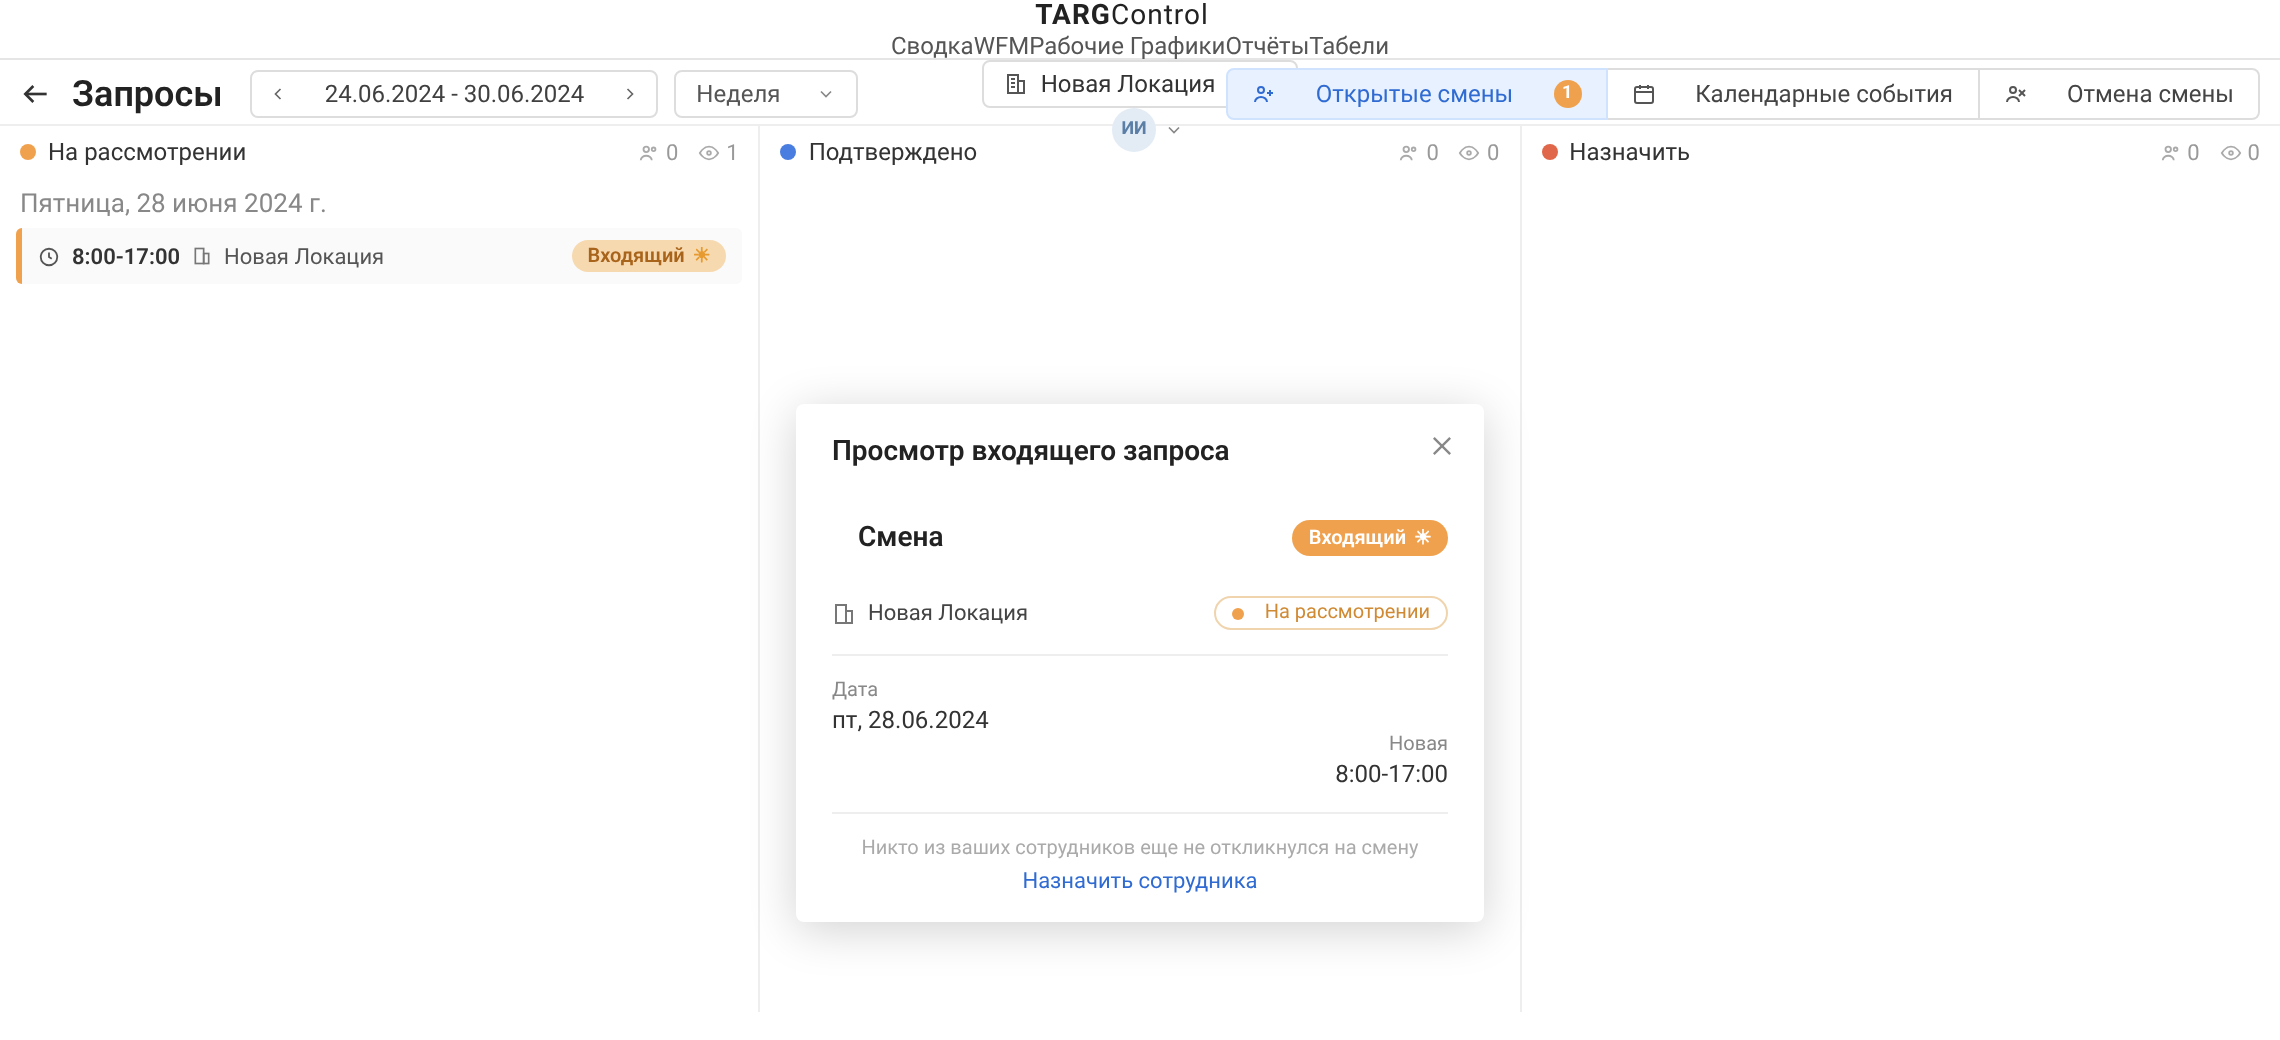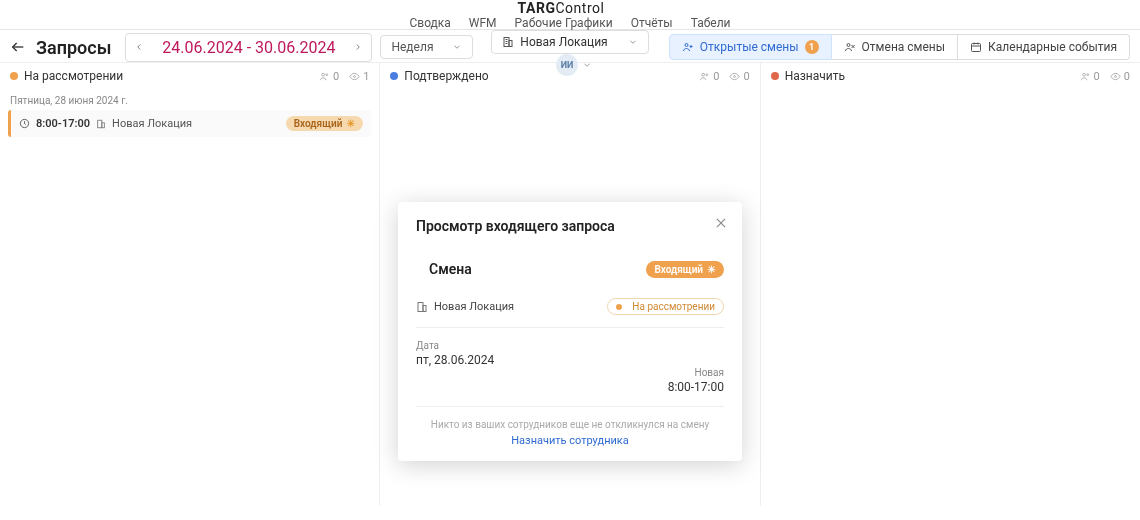--- a/index.html
+++ b/index.html
@@ -1,52 +1,52 @@
 <!DOCTYPE html>
 <html><head>
 <meta charset="utf-8">
 <style>
   * { box-sizing: border-box; }
   html, body { margin: 0; padding: 0; width: 1140px; height: 520px; font-family: -apple-system, BlinkMacSystemFont, "Segoe UI", Roboto, Arial, sans-serif; font-size: 13px; color: #222; background: #fff; }
   svg { display: block; }
   .topbar { display: flex; align-items: center; height: 30px; padding: 0 10px; border-bottom: 1px solid #e5e5e5; flex-direction: column; }
   .logo { font-weight: 700; letter-spacing: .5px; font-size: 14px; margin-right: 18px; }
   .logo .thin { font-weight: 400; }
-  .topnav { display: flex; gap: 18px; font-size: 12px; color: #555; }
+  .topnav { display: flex; font-size: 12px; color: #555; }
   .topnav span { cursor: pointer; }
   .spacer { flex: 1; }
   .loc-select { display: flex; align-items: center; gap: 6px; border: 1px solid #ddd; border-radius: 4px; padding: 4px 10px; font-size: 12px; color: #333; background: #fff; }
   .loc-select .chev { margin-left: 14px; }
   .avatar-chip { display: flex; align-items: center; gap: 4px; margin-left: 8px; }
   .avatar { width: 22px; height: 22px; border-radius: 50%; background: #e3ecf5; color: #5a7ea6; font-size: 9px; font-weight: 700; display: flex; align-items: center; justify-content: center; }
   .toolbar { display: flex; align-items: center; height: 32px; padding: 8px 10px 6px 10px; }
   .back-arrow { margin-right: 10px; color: #444; cursor: pointer; }
   .page-title { font-size: 18px; font-weight: 600; margin-right: 14px; }
   .date-nav { display: flex; align-items: center; border: 1px solid #ddd; border-radius: 4px; overflow: hidden; margin-right: 8px; }
   .date-nav .arrow { padding: 4px 8px; cursor: pointer; color: #555; }
-  .date-nav .range { padding: 4px 10px; font-size: 16px; color: #be185d; }
+  .date-nav .range { padding: 4px 10px; font-size: 12px; color: #404040; }
   .period-select { border: 1px solid #ddd; border-radius: 4px; padding: 4px 10px; font-size: 12px; color: #555; display: flex; align-items: center; gap: 18px; }
   .rt-buttons { margin-left: auto; display: flex; gap: 0; }
-  .btn { display: flex; align-items: center; gap: 6px; padding: 5px 12px; font-size: 12px; border: 1px solid #ddd; background: #fff; color: #444; cursor: pointer; }
+  .btn { display: flex; align-items: center; gap: 20px; padding: 5px 12px; font-size: 12px; border: 1px solid #ddd; background: #fff; color: #444; cursor: pointer; }
   .btn:last-child { border-top-right-radius: 4px; border-bottom-right-radius: 4px; }
   .btn.mid { border-left: none; }
   .btn-open { border: 1px solid #cfe3ff; background: #e8f1ff; color: #2f6bd1; border-top-left-radius: 4px; border-bottom-left-radius: 4px; }
   .badge-count { background: #f0a14d; color: #fff; min-width: 14px; height: 14px; border-radius: 7px; font-size: 9px; font-weight: 700; display: inline-flex; align-items: center; justify-content: center; padding: 0 3px; }
   .columns { display: flex; height: calc(520px - 30px - 46px); border-top: 1px solid #eee; }
   .col { flex: 1; border-right: 1px solid #eee; display: flex; flex-direction: column; min-width: 0; }
   .col:last-child { border-right: none; }
   .col-head { display: flex; align-items: center; padding: 6px 10px; font-size: 12px; color: #333; }
   .dot { width: 8px; height: 8px; border-radius: 50%; margin-right: 6px; }
   .dot.orange { background: #f0a14d; }
   .dot.blue { background: #4a7de0; }
   .dot.red { background: #e0674a; }
   .col-stats { margin-left: auto; display: flex; gap: 10px; color: #999; font-size: 11px; }
   .col-stats .stat { display: flex; align-items: center; gap: 3px; }
   .col-body { flex: 1; padding: 4px 8px; overflow: auto; }
-  .day-label { font-size: 10px; color: #888; margin: 2px 2px 4px; }
+  .day-label { font-size: 13px; color: #888; margin: 2px 2px 4px; }
   .shift-card { border-left: 3px solid #f0a14d; background: #fafafa; border-radius: 3px; padding: 6px 8px; display: flex; align-items: center; gap: 6px; font-size: 11px; cursor: pointer; }
   .shift-card .time { font-weight: 600; color: #333; }
   .shift-card .loc { color: #555; }
   .shift-card .sp { flex: 1; }
   .pill { border-radius: 10px; padding: 2px 8px; font-size: 10px; font-weight: 600; display: inline-flex; align-items: center; gap: 4px; }
   .pill.incoming-sm { background: #f7d9b0; color: #a8641b; }
   .pill .sun { color: #e69a2f; }
   
   .modal-backdrop { position: absolute; inset: 0; background: rgba(255,255,255,0.0); pointer-events: none; border-radius: 19px; }
   .modal { position: absolute; left: 398px; top: 202px; width: 344px; background: #fff; border-radius: 4px; box-shadow: 0 4px 24px rgba(0,0,0,.18); padding: 16px 18px 14px; pointer-events: auto; }
@@ -149,38 +149,38 @@
             <line x1="18" y1="8" x2="18" y2="14"></line>
             <line x1="15" y1="11" x2="21" y2="11"></line>
           </svg>
       </span>
       <span>Открытые смены</span>
       <span class="badge-count">1</span>
     </div>
     <div class="btn mid">
       <span class="ico">
         <svg width="12" height="12" viewBox="0 0 24 24" fill="none" stroke="#555" stroke-width="2">
+            <rect x="3" y="5" width="18" height="16" rx="2"></rect>
+            <line x1="3" y1="10" x2="21" y2="10"></line>
+            <line x1="8" y1="3" x2="8" y2="7"></line>
+            <line x1="16" y1="3" x2="16" y2="7"></line>
+          </svg>
+      </span>
+      <span>Календарные события</span>
+    </div>
+    <div class="btn mid">
+      <span class="ico">
+        <svg width="12" height="12" viewBox="0 0 24 24" fill="none" stroke="#555" stroke-width="2">
             <circle cx="9" cy="8" r="3"></circle>
             <path d="M3 20c0-3 3-5 6-5s6 2 6 5"></path>
             <line x1="15" y1="8" x2="21" y2="14"></line>
             <line x1="21" y1="8" x2="15" y2="14"></line>
           </svg>
       </span>
       <span>Отмена смены</span>
-    </div>
-    <div class="btn mid">
-      <span class="ico">
-        <svg width="12" height="12" viewBox="0 0 24 24" fill="none" stroke="#555" stroke-width="2">
-            <rect x="3" y="5" width="18" height="16" rx="2"></rect>
-            <line x1="3" y1="10" x2="21" y2="10"></line>
-            <line x1="8" y1="3" x2="8" y2="7"></line>
-            <line x1="16" y1="3" x2="16" y2="7"></line>
-          </svg>
-      </span>
-      <span>Календарные события</span>
     </div>
   </div>
 </div>
 
 <div class="columns">
 
   <div class="col">
     <div class="col-head">
       <span class="dot orange"></span>
       <span>На рассмотрении</span>

